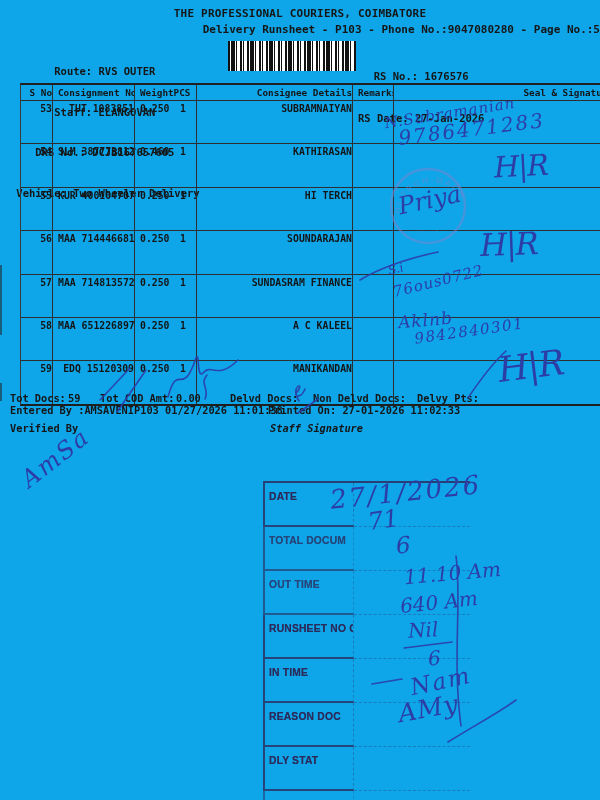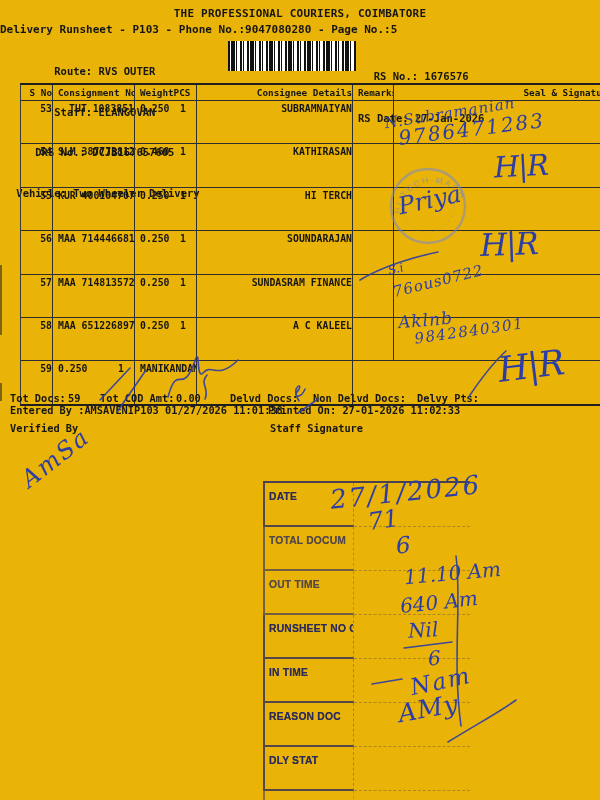--- a/index.html
+++ b/index.html
@@ -1,20 +1,20 @@
 <!DOCTYPE html>
 <html><head>
 <meta charset="utf-8">
 <style>
   html,body{margin:0;padding:0;background:#ffffff;width:600px;height:800px;overflow:hidden;}
-  .page{position:relative;width:600px;height:800px;background:#eab308;font-family:"DejaVu Sans Mono",monospace;color:#141414;}
+  .page{position:relative;width:600px;height:800px;background:#0ea5e9;font-family:"DejaVu Sans Mono",monospace;color:#141414;}
   .abs{position:absolute;}
   .print{font-family:"DejaVu Sans Mono",monospace;font-weight:bold;color:#161616;white-space:pre;text-align:center;}
   .title1{top:7px;left:0;width:600px;text-align:center;font-size:11px;letter-spacing:.2px;}
-  .title2{top:23px;left:0;width:600px;text-align:left;font-size:11px;}
+  .title2{top:23px;left:0;width:600px;text-align:right;font-size:11px;}
   .meta{top:38px;left:10px;font-size:10.5px;line-height:13.5px;}
   .rsmeta{top:41px;left:358px;font-size:10.5px;line-height:14px;}
   .barcode{top:41px;left:228px;width:128px;height:30px;
     background:repeating-linear-gradient(90deg,#111 0 2px,#fff 2px 3px,#111 3px 7px,#fff 7px 8px,#111 8px 9px,#fff 9px 12px,#111 12px 14px,#fff 14px 15px,#111 15px 16px,#fff 16px 19px);}
   
   .dtable{top:83px;left:20px;width:592px;border-top:2.5px solid #1f1f1f;border-bottom:2.5px solid #1f1f1f;border-left:1.5px solid #3a3a3a;border-right:1px solid #5a5a5a;text-align:right;}
   .trow{display:grid;grid-template-columns:32px 82px 62px 156px 41px 219px;}
   .thead{height:15px;border-bottom:1px solid #2e2e2e;}
   .tbody-row{height:42.4px;border-bottom:1px solid #2e2e2e;}
   .tbody-row:last-child{border-bottom:none;}
@@ -120,20 +120,21 @@
     <div class="trow tbody-row">
       <div class="cell">58</div>
       <div class="cell">MAA 651226897</div>
       <div class="cell wcell"><span>0.250</span><span>1</span></div>
       <div class="cell">A C KALEEL</div>
       <div class="cell"></div>
       <div class="cell"></div>
     </div>
     <div class="trow tbody-row">
       <div class="cell">59</div>
+      <div class="cell">EDQ 15120309</div>
       <div class="cell wcell"><span>0.250</span><span>1</span></div>
       <div class="cell">MANIKANDAN</div>
       <div class="cell"></div>
       <div class="cell"></div>
     </div>
   </div>
 
   <span class="hw" style="left:384px;top:104px;font-size:15px;transform:rotate(-9deg);letter-spacing:1px;">N.Subramanian</span>
   <span class="hw" style="left:398px;top:117px;font-size:20px;transform:rotate(-7deg);letter-spacing:2px;">9786471283</span>
 
@@ -166,21 +167,21 @@
   <span class="abs print sumline" style="left:100px;">Tot COD Amt:</span>
   <span class="abs print sumline" style="left:176px;">0.00</span>
   <span class="abs print sumline" style="left:230px;">Delvd Docs:</span>
   <span class="abs print sumline" style="left:313px;">Non Delvd Docs:</span>
   <span class="abs print sumline" style="left:417px;">Delvy Pts:</span>
 
   <span class="abs print footline" style="left:10px;">Entered By :AMSAVENIP103 01/27/2026 11:01:38</span>
   <span class="abs print footline" style="left:268px;">Printed On: 27-01-2026 11:02:33</span>
 
   <span class="abs print veri" style="left:10px;">Verified By</span>
-  <span class="abs print veri" style="left:270px;">Staff Signature</span>
+  <span class="abs print veri" style="left:270px;font-style:italic;">Staff Signature</span>
 
   <span class="hw" style="left:16px;top:444px;font-size:24px;transform:rotate(-38deg);letter-spacing:2px;">AmSa</span>
 
   <div class="abs stamp-grid">
     <div class="stamp-row">
         <div class="stamp-label">DATE</div>
         <div class="stamp-space"></div>
       </div>
     <div class="stamp-row">
         <div class="stamp-label">TOTAL DOCUM</div>

